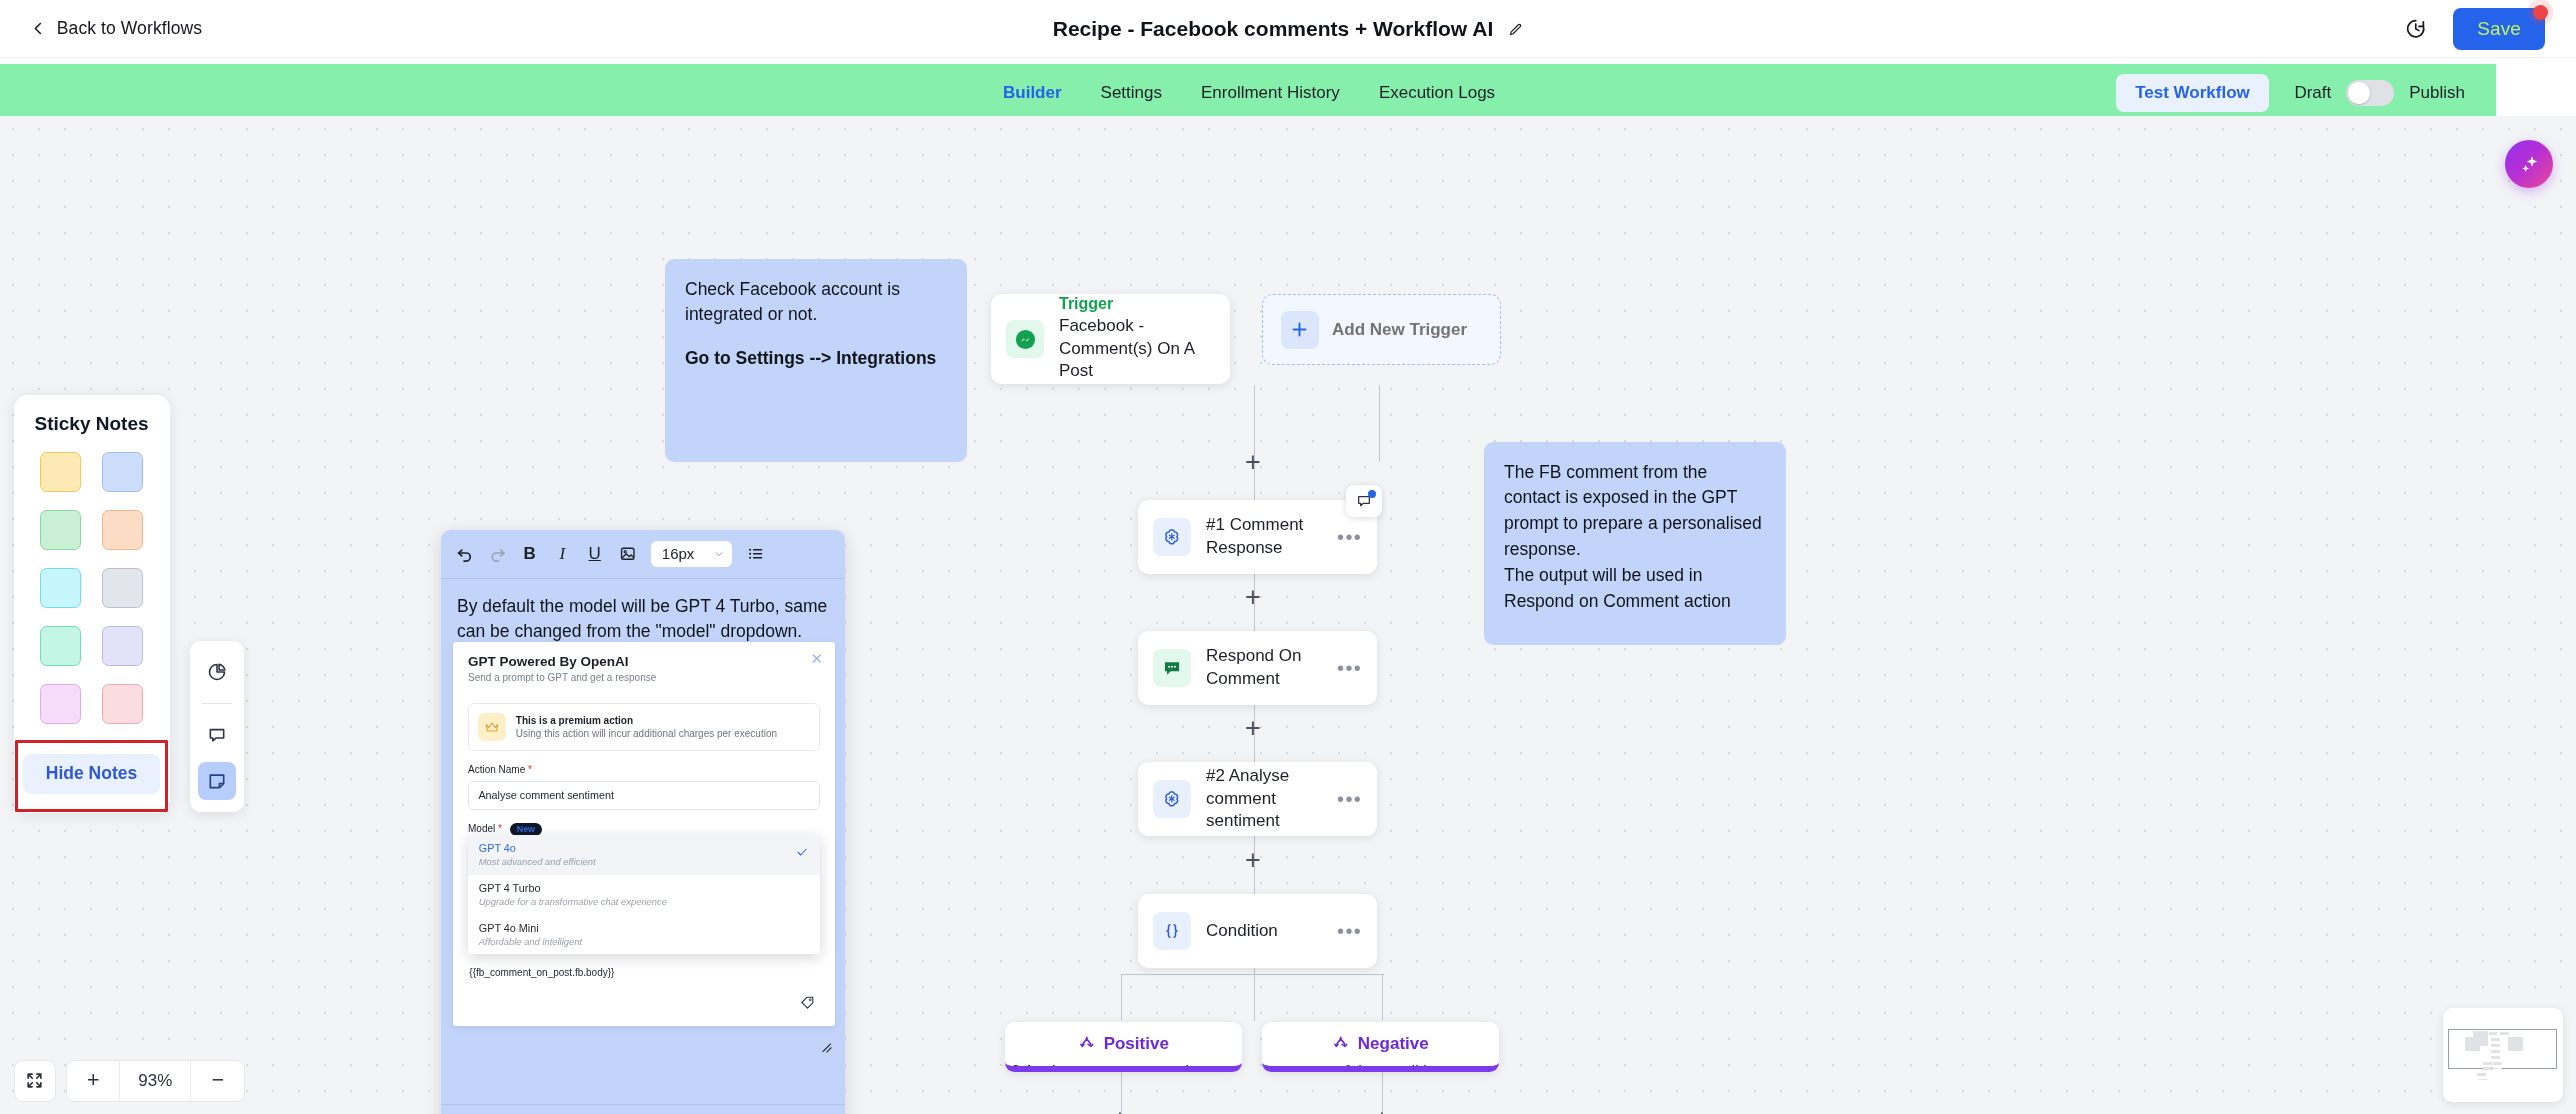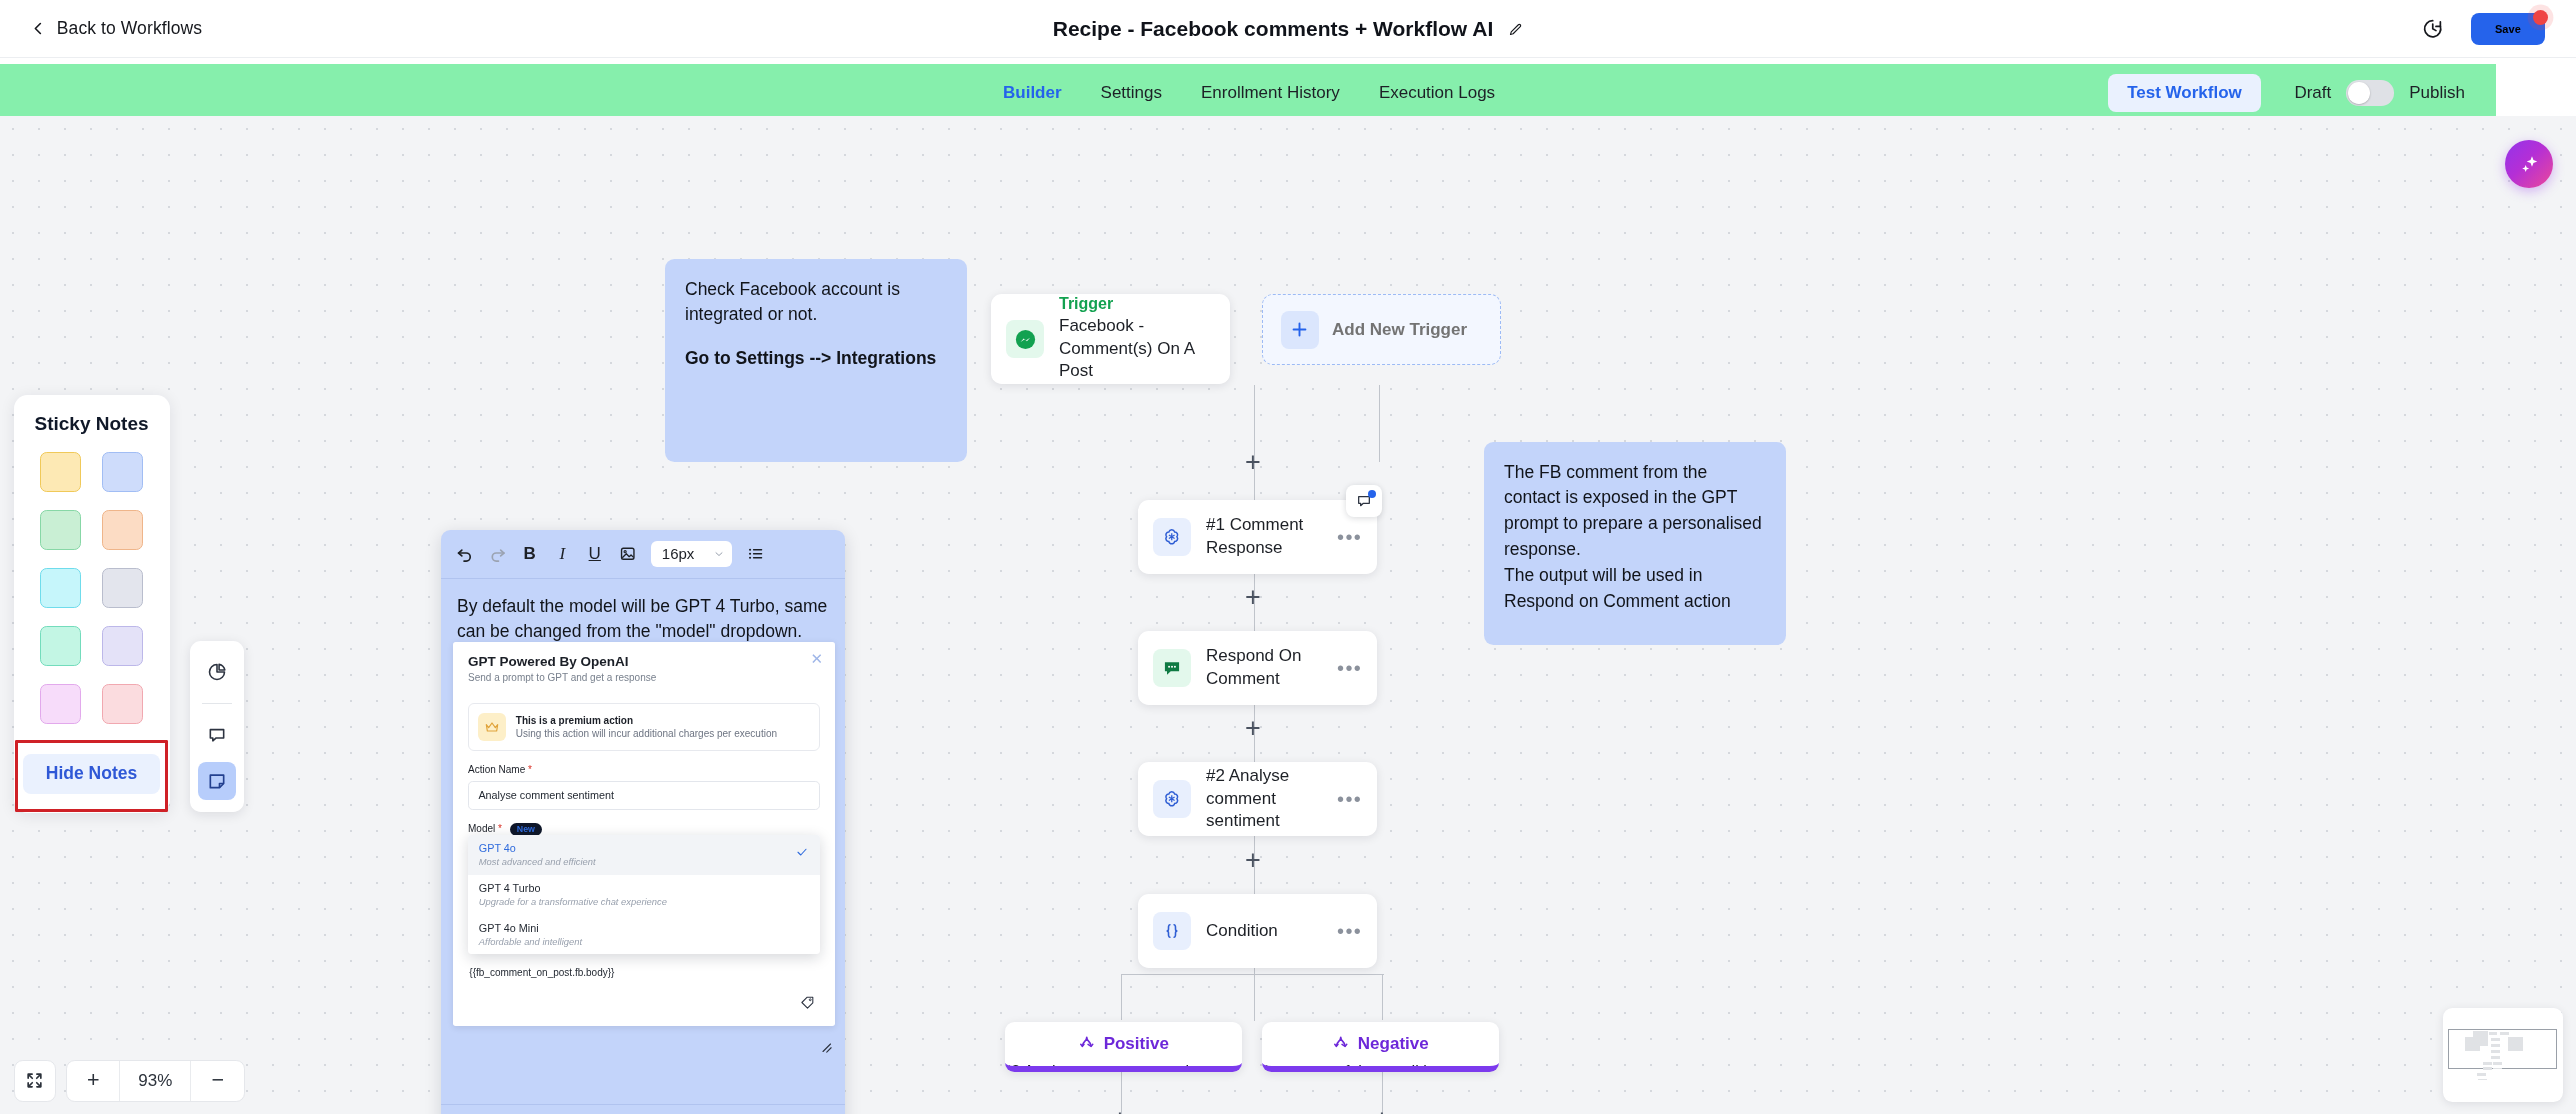--- a/index.html
+++ b/index.html
@@ -29,22 +29,22 @@
     pointer-events: none;
   }
   .title-text { font-size: 21px; font-weight: 700; color: #10131a; }
   .edit-icon { width: 15px; height: 15px; pointer-events: auto; cursor: pointer; }
   .topbar-right {
     position: absolute; right: 31px; top: 0; height: 58px;
     display: flex; align-items: center; gap: 27px;
   }
   .history-icon { width: 21.5px; height: 21.5px; cursor: pointer; }
   .save-btn {
-    position: relative; background: #2563eb; color: #000000;
-    font-size: 11px; font-weight: 700;
+    position: relative; background: #2563eb; color: #bef264;
+    font-size: 19px; font-weight: 400;
     padding: 10px 24px; border-radius: 8px; border: none;
     cursor: pointer; letter-spacing: 0.1px;
   }
   .save-dot {
     position: absolute; right: -3.4px; top: -3.4px;
     width: 15px; height: 15px; border-radius: 50%;
     background: #ef4444; box-shadow: 0 0 0 5.4px rgba(239,68,68,.15);
   }
 
   
@@ -66,21 +66,21 @@
     height: 4.7px; background: #2563eb; border-radius: 2px 2px 0 0;
   }
   .tabsbar-right {
     position: absolute; right: 31px; top: 0; height: 58px;
     display: flex; align-items: center; gap: 25.6px;
   }
   .test-wf-btn {
     background: #eaf1fe; color: #2563eb; font-size: 17px; font-weight: 600;
     border: none; border-radius: 8px; padding: 8.8px 19px; cursor: pointer;
   }
-  .toggle-group { display: flex; align-items: center; gap: 15px; margin-left: 8px; }
+  .toggle-group { display: flex; align-items: center; gap: 15px; }
   .toggle-label { font-size: 17px; color: #1d2026; }
   .toggle-switch {
     width: 48px; height: 25.6px; border-radius: 12.8px; background: #dfe1e6;
     position: relative; cursor: pointer; flex: none;
   }
   .toggle-knob {
     position: absolute; left: 2px; top: 2px; width: 21.5px; height: 21.5px;
     border-radius: 50%; background: #fff; box-shadow: 0 0.7px 2px rgba(0,0,0,.25);
   }
 

